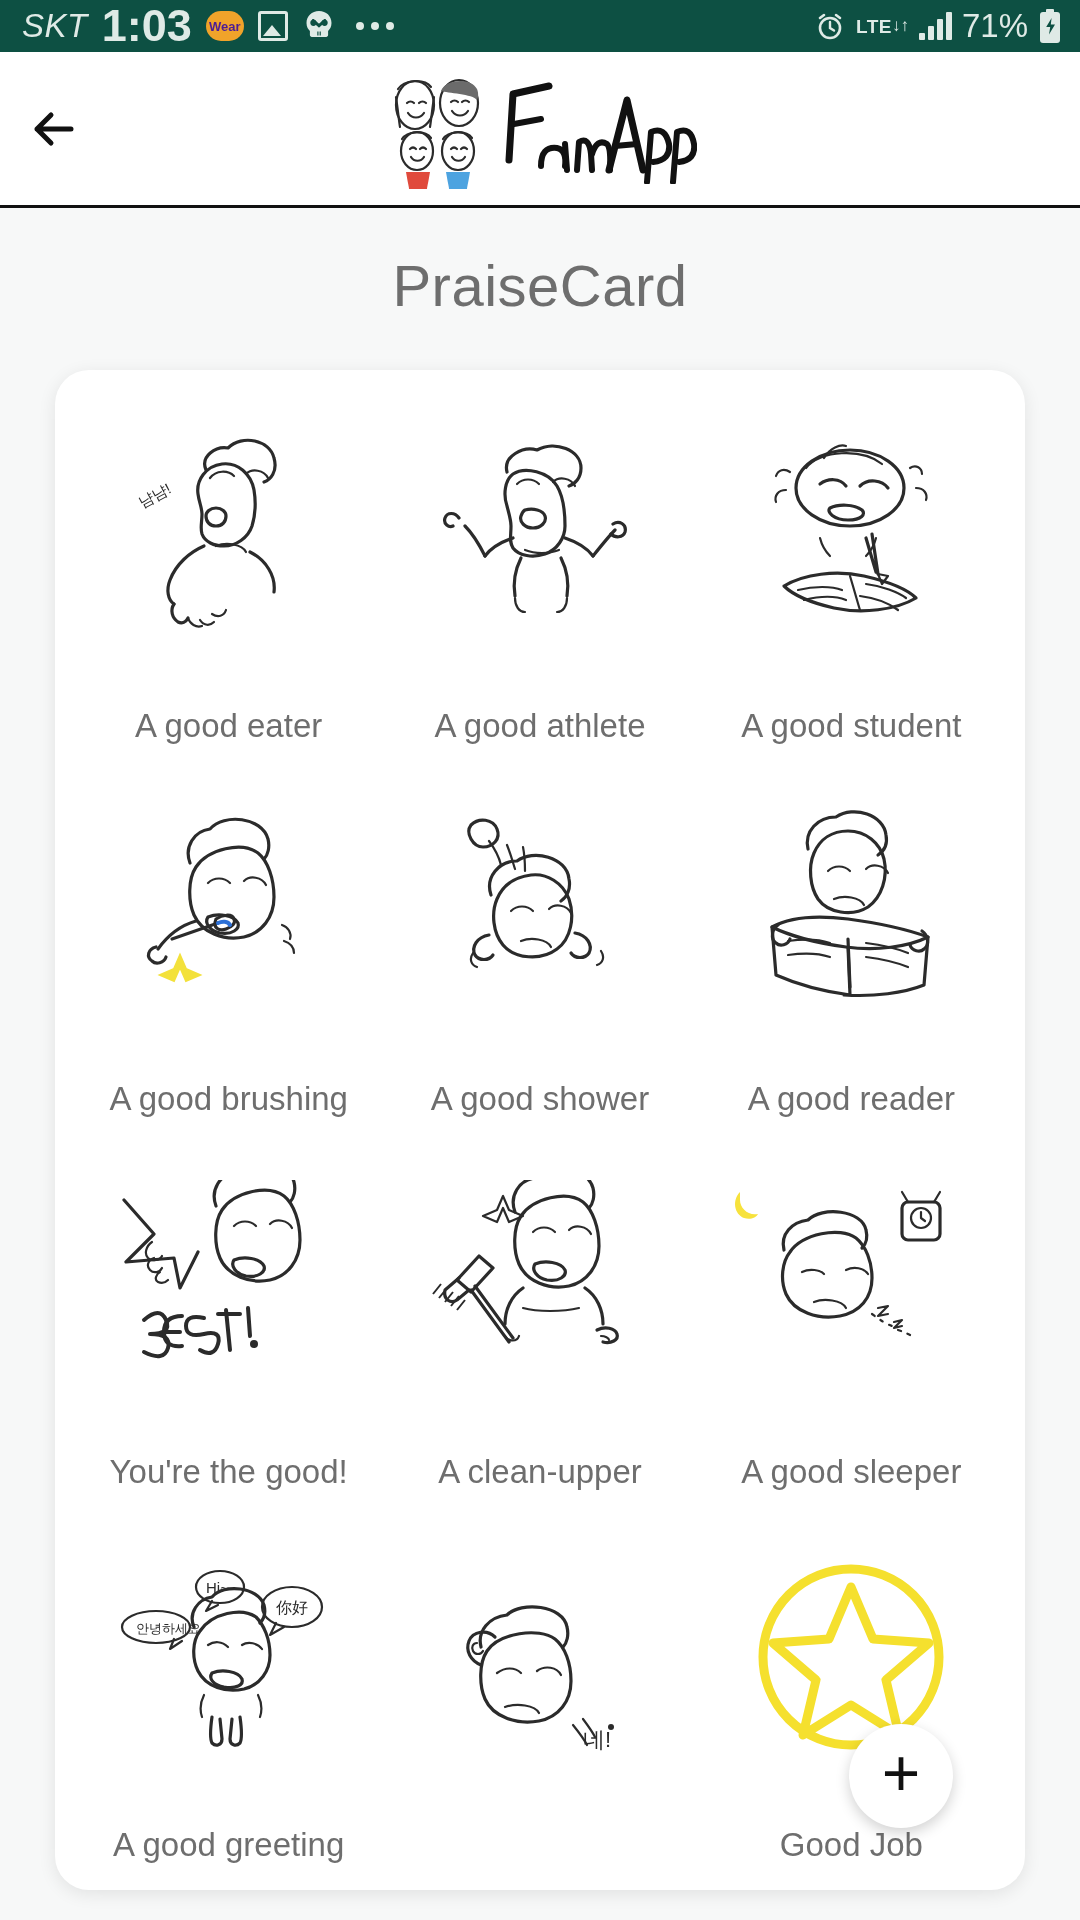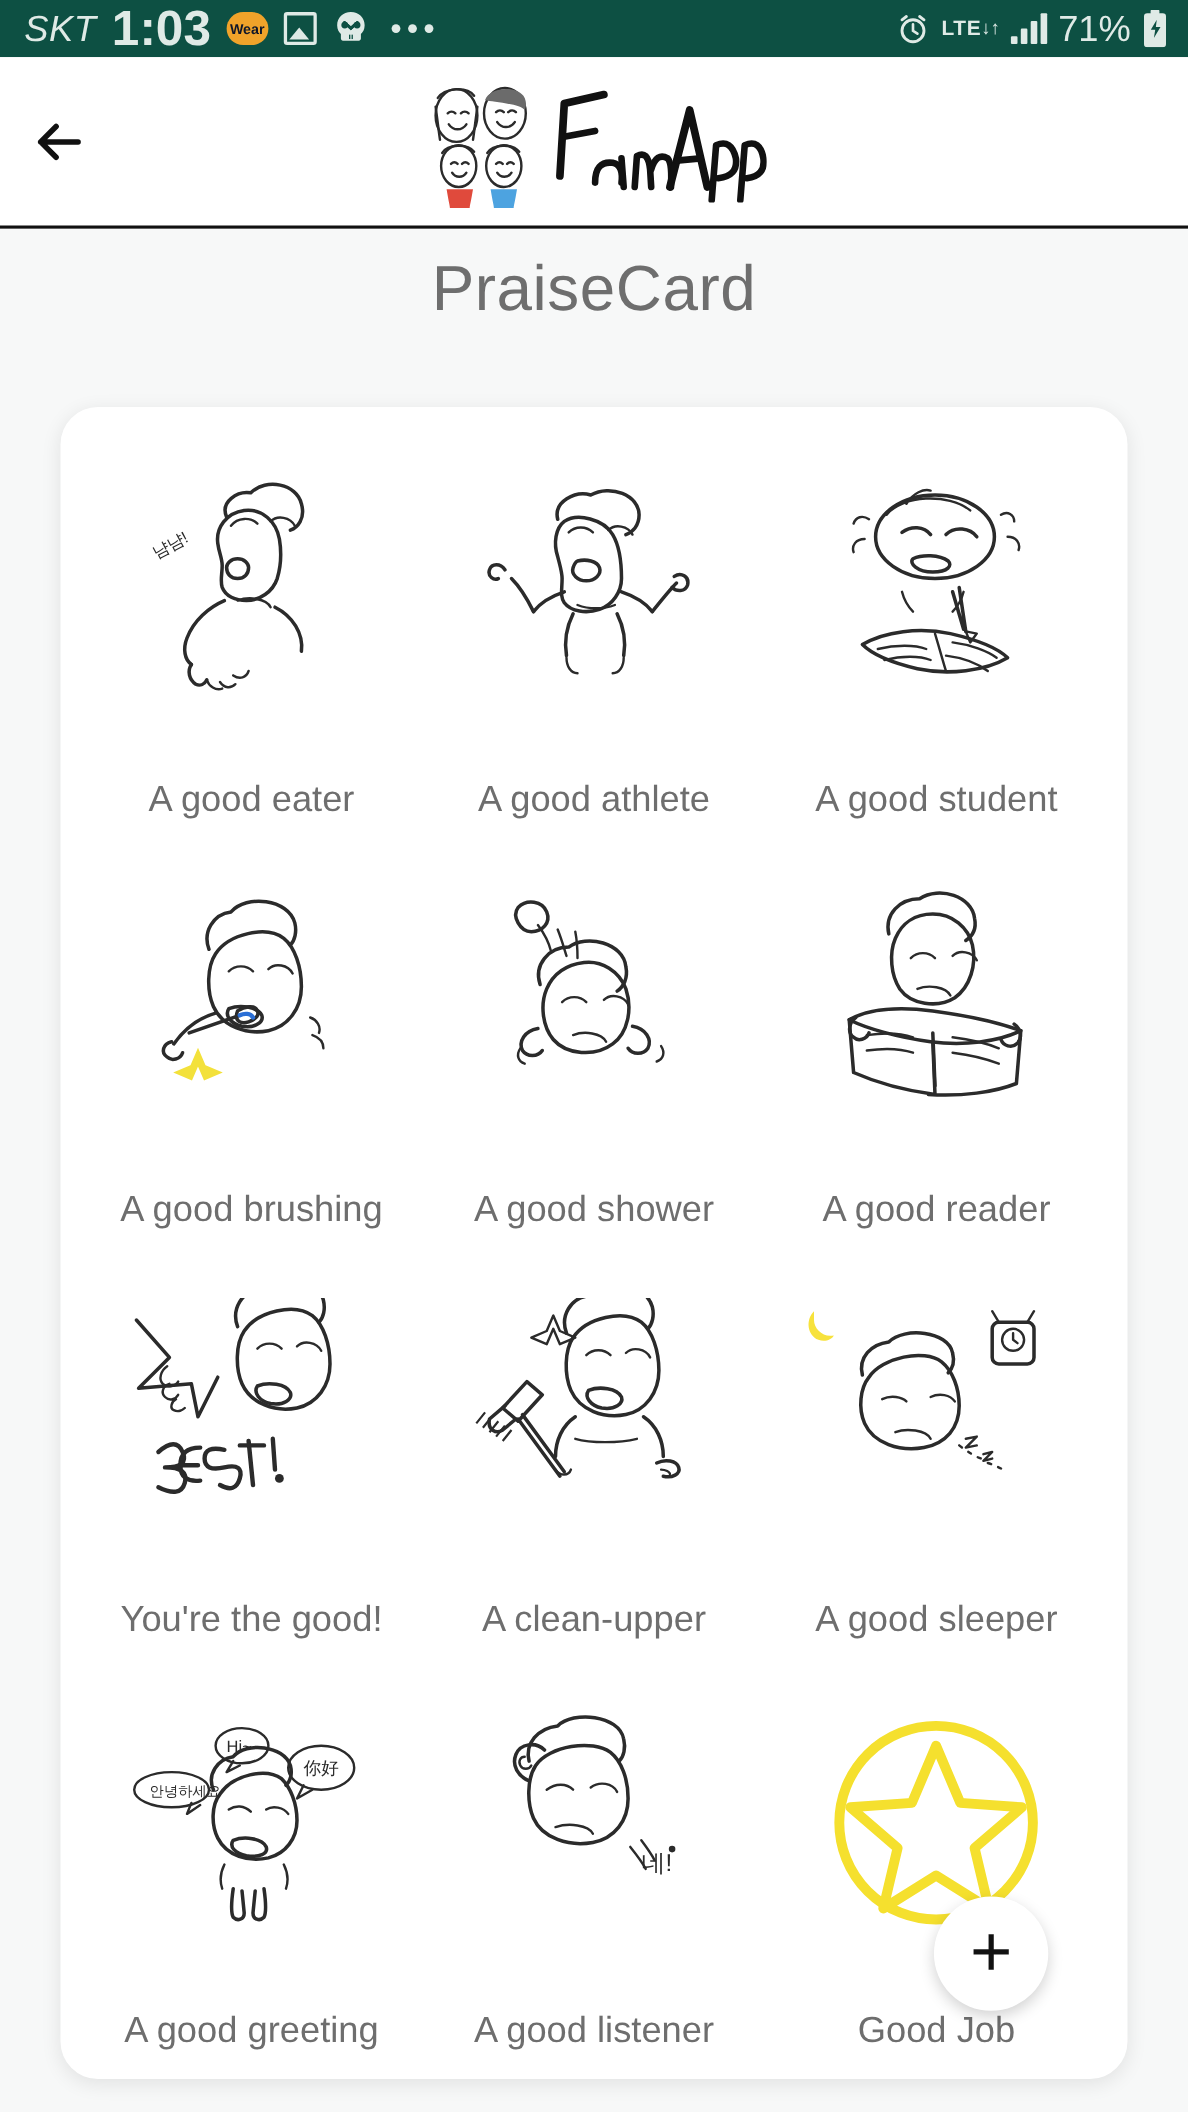--- a/index.html
+++ b/index.html
@@ -18,21 +18,21 @@
     align-items: center;
     padding: 0 18px 0 22px;
     color: #dfeae6;
   }
   .sb-left { display: flex; align-items: center; gap: 14px; flex: 1; }
   .sb-right { display: flex; align-items: center; gap: 10px; }
   .carrier { font-size: 33px; letter-spacing: .5px; font-weight: 400; font-style: italic; }
   .clock   { font-size: 45px; font-weight: 700; }
   .wear-badge {
     width: 38px; height: 30px; border-radius: 15px;
-    background: #f0a32a; color: #0f172a;
+    background: #f0a32a; color: #4c1d95;
     font-size: 13px; font-weight: bold;
     display: flex; align-items: center; justify-content: center;
   }
   .pic-icon {
     width: 30px; height: 30px; border: 3px solid #dfeae6; border-radius: 3px;
     position: relative; overflow: hidden;
   }
   .pic-icon::after {
     content: ""; position: absolute; left: 2px; bottom: 2px;
     width: 0; height: 0;
@@ -85,21 +85,21 @@
     height: calc(1920px - 52px - 156px);
     background: #f7f8f8;
     position: relative;
     overflow: hidden;
   }
   #page-title {
     text-align: center;
     font-size: 58px;
     color: #6e6e6e;
     font-weight: 400;
-    padding-top: 21px;
+    padding-top: 44px;
     letter-spacing: .5px;
   }
 
   
   #card-panel {
     position: absolute;
     left: 55px; right: 55px;
     top: 162px; bottom: 30px;
     background: #ffffff;
     border-radius: 34px;
@@ -469,21 +469,20 @@
             <path d="M66 48c-4-16 8-30 26-32 14-14 56-10 60 12 2 8 0 16-4 20" class="stroke"></path>
             <path d="M82 74c8-6 18-6 24 0M122 72c8-6 20-4 24 4" class="stroke-thin"></path>
             <path d="M90 108c12-4 30-2 34 6" class="stroke-thin"></path>
             <path d="M66 66c-10-4-16-14-12-24 4-10 18-12 26-4" class="stroke"></path>
             <path d="M62 44c-4 0-6 4-4 8 2 4 8 4 10 0" class="stroke-thin"></path>
             <path d="M158 126c8 10 12 16 14 20M168 120c6 8 10 14 12 18" class="stroke-thin"></path>
             <text x="168" y="148" font-family="Liberation Sans, sans-serif" font-size="22" fill="#2b2b2b">네!</text>
             <circle cx="196" cy="128" r="3" fill="#2b2b2b"></circle>
           </svg>
         </div>
-        <div class="praise-label">A good listener</div>
       </div>
 
       <div class="praise-item">
         <div class="praise-art">
           <svg viewBox="0 0 250 215">
             <circle cx="125" cy="104" r="88" class="star-y"></circle>
             <path d="M125 34l22 52 56 4-43 37 13 55-48-30-48 30 13-55-43-37 56-4z" class="star-y"></path>
           </svg>
         </div>
         <div class="praise-label">Good Job</div>

